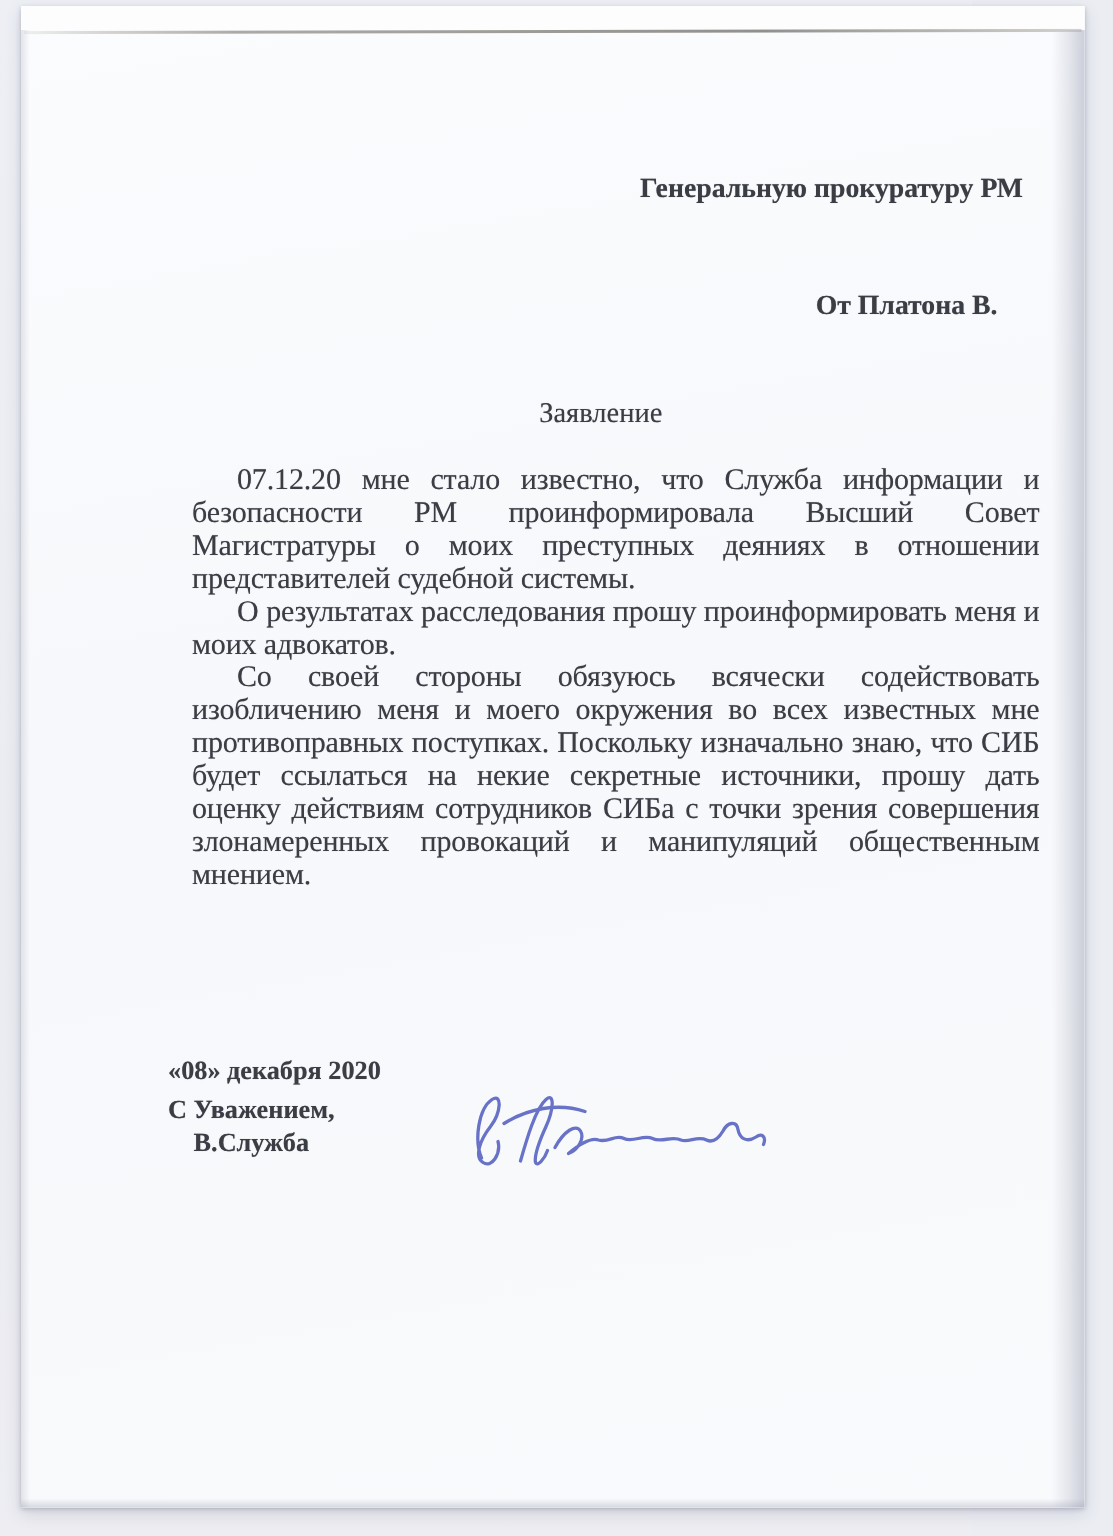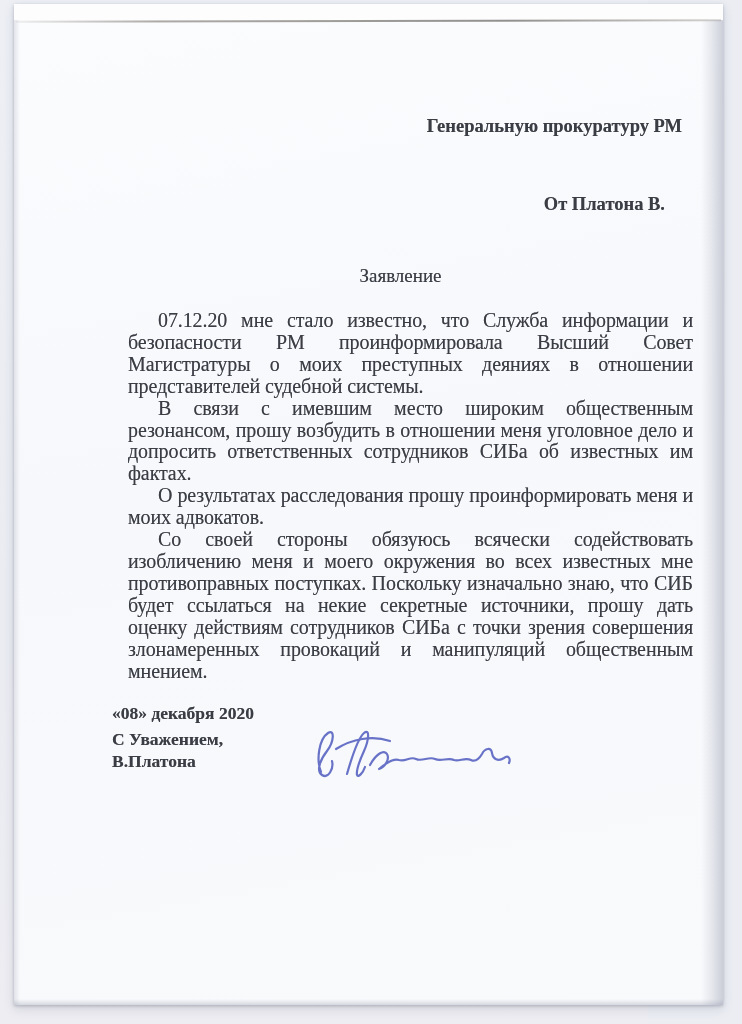--- a/index.html
+++ b/index.html
@@ -89,21 +89,21 @@
   }
   .body-text p { margin: 0; text-indent: 30px; }
   .date-line {
     position: absolute;
     top: 659px; left: 98px;
     font-weight: bold; font-size: 17.5px; margin-top: 40px;
   }
   .closing-block {
     position: absolute;
     top: 724px; left: 98px;
-    font-weight: bold; font-size: 17.5px; line-height: 22.3px;
+    font-weight: bold; font-size: 17.5px; line-height: 22.3px; text-align: center;
   }
   .signature-svg {
     position: absolute;
     left: 288px; top: 718px;
     width: 224px; height: 66px;
   }
 </style>
 </head>
 <body>
 
@@ -117,30 +117,29 @@
     <div class="page-bottom-shade"></div>
 
     <div class="recipient txt">Генеральную прокуратуру РМ</div>
 
     <div class="sender txt">От Платона В.</div>
 
     <div class="title txt">Заявление</div>
 
     <div class="body-text txt">
       <p>07.12.20 мне стало известно, что Служба информации и безопасности РМ проинформировала Высший Совет Магистратуры о моих преступных деяниях в отношении представителей судебной системы.</p>
-      <p>В связи с имевшим место широким общественным резонансом, прошу возбудить в отношении меня уголовное дело и допросить ответственных сотрудников СИБа об известных им фактах.</p>
       <p>О результатах расследования прошу проинформировать меня и моих адвокатов.</p>
       <p>Со своей стороны обязуюсь всячески содействовать изобличению меня и моего окружения во всех известных мне противоправных поступках. Поскольку изначально знаю, что СИБ будет ссылаться на некие секретные источники, прошу дать оценку действиям сотрудников СИБа с точки зрения совершения злонамеренных провокаций и манипуляций общественным мнением.</p>
     </div>
 
     <div class="date-line txt">«08» декабря 2020</div>
 
     <div class="closing-block txt">
       <div>С Уважением,</div>
-      <div>В.Платона</div>
+      <div>В.Служба</div>
     </div>
 
     <svg class="signature-svg" viewBox="0 0 224 66" xmlns="http://www.w3.org/2000/svg">
       <g fill="none" stroke="#5c68c4" stroke-width="2.2" stroke-linecap="round" stroke-linejoin="round" opacity="0.92">
         <path d="M19,50 C14,38 17,17 26,11 C33,6.5 32,20 25,29 C18,38 14,49 20,53 C26,57 32,47 30,39"></path>
         <path d="M45,52 C49,38 55,17 62,11 C68,6 67,18 62,29 C57,40 54,48 55,53 C56,56 61,51 63,45"></path>
         <path d="M34,27 C50,17 70,13 88,19"></path>
         <path d="M68,43 C74,32 82,27 85,32 C88,37 83,45 77,47 C83,42 91,36 97,38 C104,40 108,34 114,37 C120,40 127,34 133,37 C139,40 146,35 152,38 C157,40 163,35 169,38 C173,40 177,37 180,32 C183,26 189,25 190,31 C191,37 196,40 202,36 C206,33 209,36 207,41"></path>
       </g>
     </svg>

